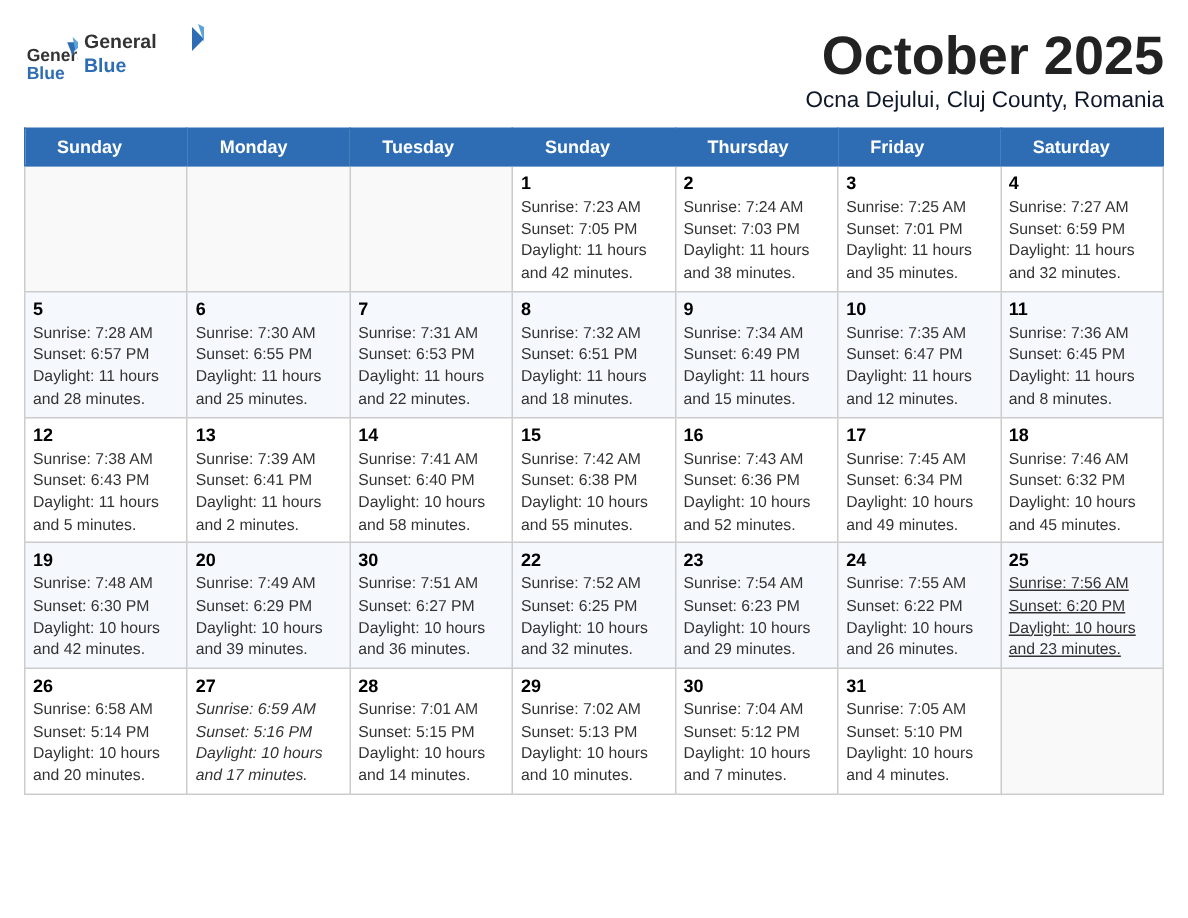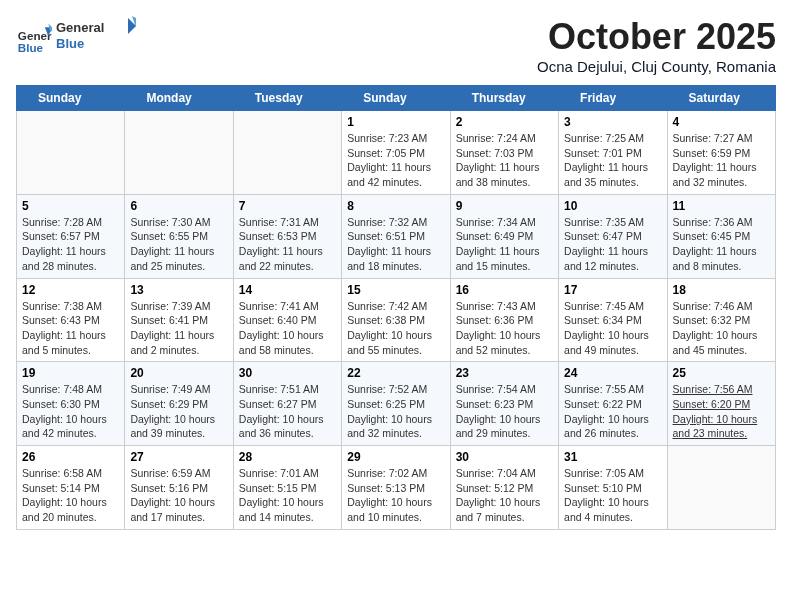--- a/index.html
+++ b/index.html
@@ -279,21 +279,21 @@
       </tr>
       <tr>
         <td>
           <span class="day-num">26</span>
           <div class="day-info" style="white-space: pre-line;">Sunrise: 6:58 AM
 Sunset: 5:14 PM
 Daylight: 10 hours and 20 minutes.</div>
         </td>
         <td>
           <span class="day-num">27</span>
-          <div class="day-info" style="white-space: pre-line;">Sunrise: 6:59 AM
+          <div class="day-info" style="white-space: pre-line; font-style: italic;">Sunrise: 6:59 AM
 Sunset: 5:16 PM
 Daylight: 10 hours and 17 minutes.</div>
         </td>
         <td>
           <span class="day-num">28</span>
           <div class="day-info" style="white-space: pre-line;">Sunrise: 7:01 AM
 Sunset: 5:15 PM
 Daylight: 10 hours and 14 minutes.</div>
         </td>
         <td>

